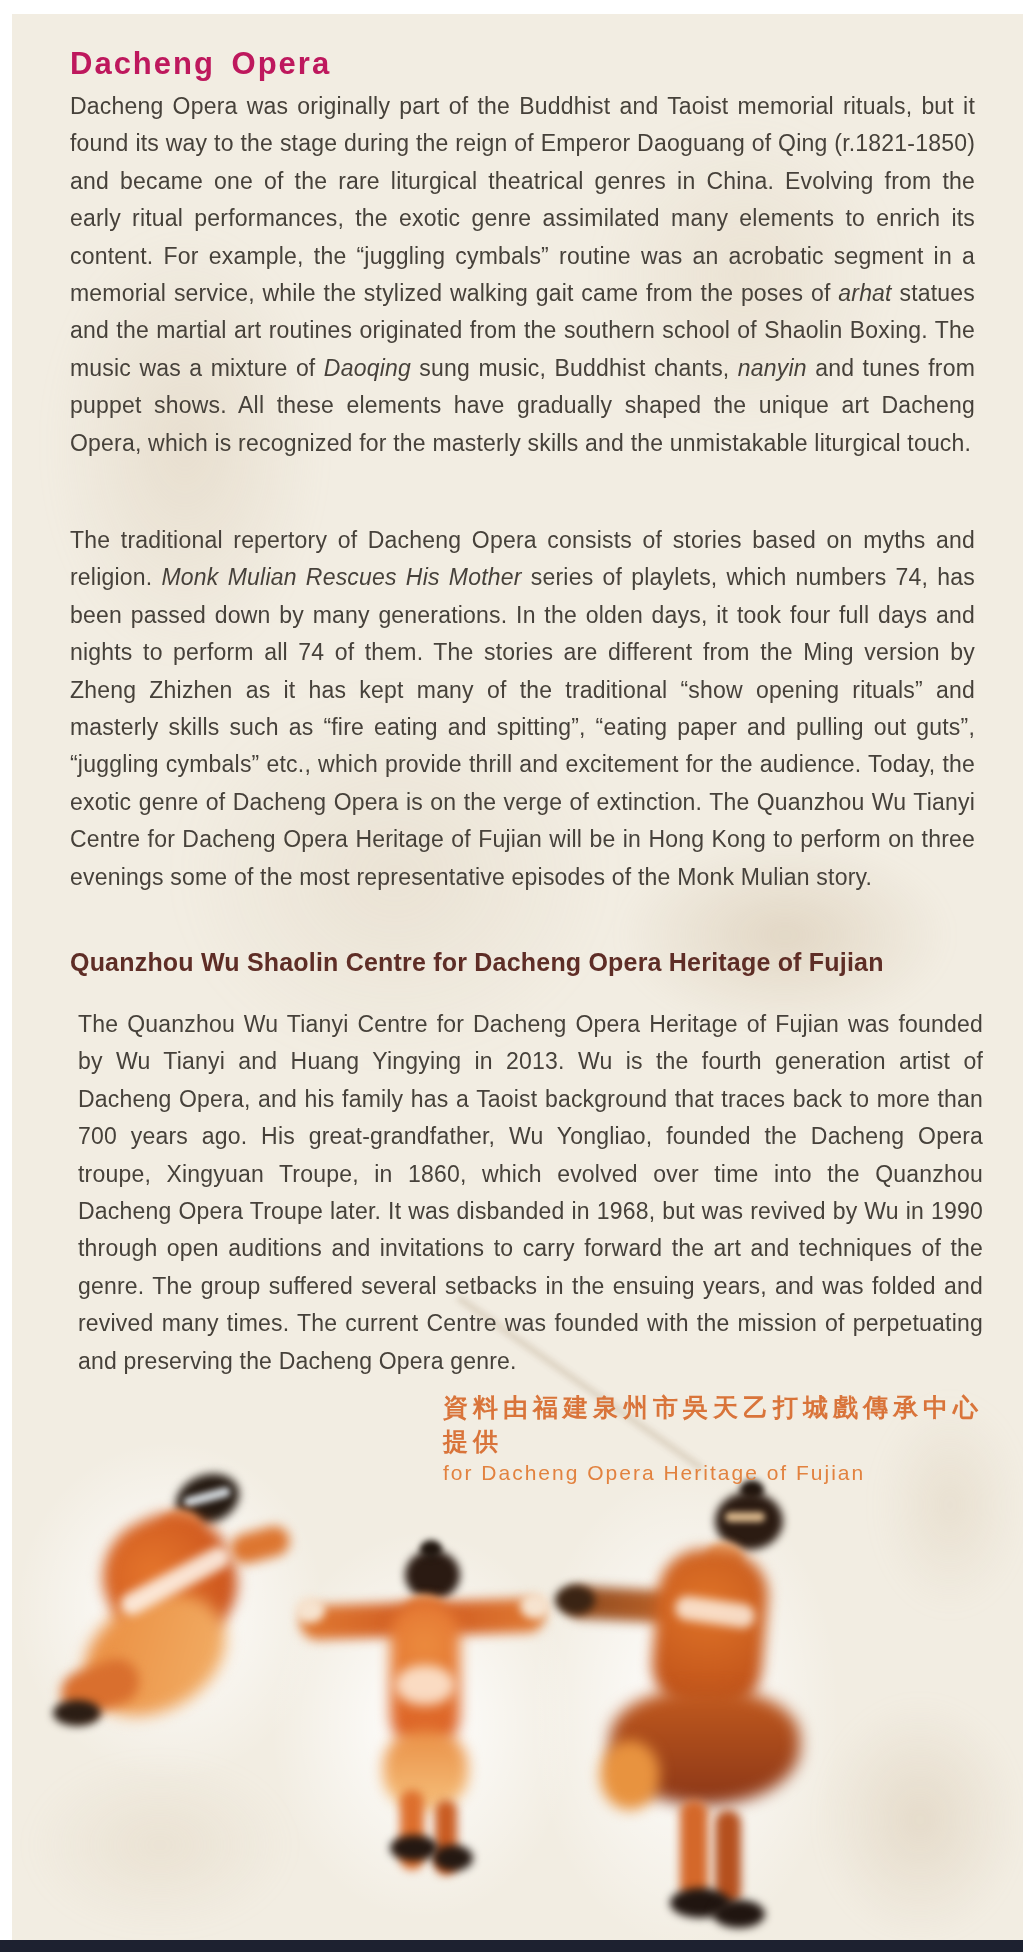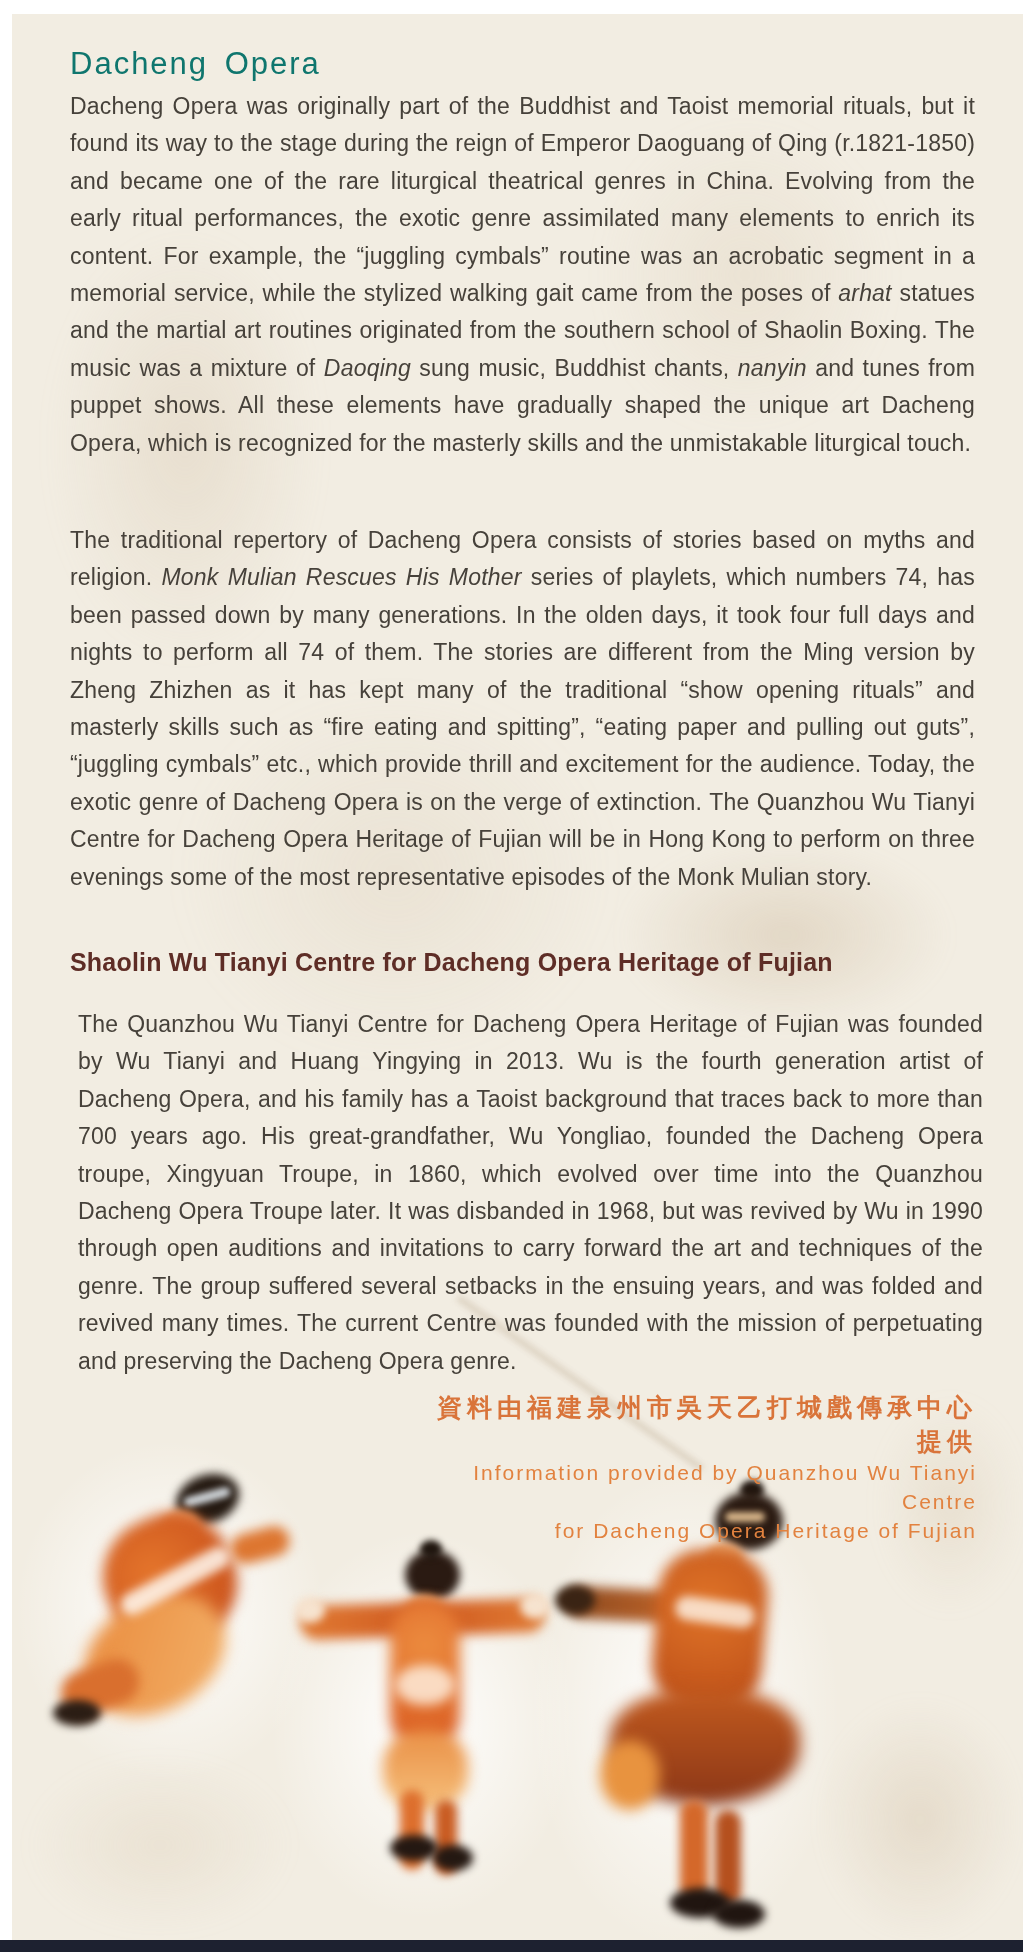--- a/index.html
+++ b/index.html
@@ -8,40 +8,39 @@
     background:#f2ede2;
     font-family:"Liberation Sans", sans-serif;
   }
   .white-edge{position:absolute;background:#ffffff;z-index:3;}
   #edge-left{left:0;top:0;width:12px;height:1940px;}
   #edge-top{left:0;top:0;width:1023px;height:14px;}
   
   .stain{position:absolute;border-radius:50%;pointer-events:none;z-index:1;}
   h1.title{
     margin:0;left:70px;top:46px;position:absolute;z-index:4;
-    font-size:31px;font-weight:normal;letter-spacing:2px;word-spacing:6px;
-    color:#0f766e;
+    font-size:31px;font-weight:bold;letter-spacing:2px;word-spacing:6px;
+    color:#be185d;
   }
   h2.subhead{
     margin:0;left:70px;top:948px;position:absolute;z-index:4;
     font-size:25px;font-weight:bold;letter-spacing:0.2px;white-space:nowrap;
     color:#5e2d26;
   }
   p.body{
     margin:0;position:absolute;z-index:4;left:70px;width:905px;
     font-size:23px;line-height:37.4px;text-align:justify;
     color:#46413a;letter-spacing:0.2px;
   }
   #para1{top:88px;}
   #para2{top:522px;}
   #para3{top:1006px;margin-left:8px;}
   .it{font-style:italic;}
   .credit{
-    position:absolute;z-index:4;left:412px;top:1390px;width:565px;
-    text-align:right;
+    position:absolute;z-index:4;left:443px;top:1390px;width:565px;
   }
   .credit-cn{
     font-size:25px;font-weight:bold;letter-spacing:5px;
     color:#d9743a;line-height:34px;
   }
   .credit-en{
     font-size:21px;letter-spacing:2px;color:#e2823f;line-height:29px;
   }
   
   .figure{position:absolute;z-index:2;}
@@ -64,26 +63,25 @@
 <div class="stain" style="left:820px;top:1700px;width:200px;height:240px;background:radial-gradient(closest-side,rgba(200,178,148,0.30),rgba(200,178,148,0));filter:blur(10px);"></div>
 <div class="stain" style="left:880px;top:1400px;width:140px;height:210px;background:radial-gradient(closest-side,rgba(205,185,155,0.25),rgba(205,185,155,0));filter:blur(12px);"></div>
 <div class="stain" style="left:30px;top:1760px;width:260px;height:170px;background:radial-gradient(closest-side,rgba(208,188,158,0.22),rgba(208,188,158,0));filter:blur(12px);"></div>
 
 <div id="edge-left" class="white-edge"></div>
 <div id="edge-top" class="white-edge"></div>
 
 <h1 class="title">Dacheng Opera</h1>
 <p class="body" id="para1"><span>Dacheng Opera was originally part of the Buddhist and Taoist memorial rituals, but it found its way to the stage during the reign of Emperor Daoguang of Qing (r.1821-1850) and became one of the rare liturgical theatrical genres in China.  Evolving from the early ritual performances, the exotic genre assimilated many elements to enrich its content.  For example, the “juggling cymbals” routine was an acrobatic segment in a memorial service, while the stylized walking gait came from the poses of </span><span class="it">arhat</span><span> statues and the martial art routines originated from the southern school of Shaolin Boxing.  The music was a mixture of </span><span class="it">Daoqing</span><span> sung music, Buddhist chants, </span><span class="it">nanyin</span><span> and tunes from puppet shows.  All these elements have gradually shaped the unique art Dacheng Opera, which is recognized for the masterly skills and the unmistakable liturgical touch.</span></p>
 <p class="body" id="para2"><span>The traditional repertory of Dacheng Opera consists of stories based on myths and religion.  </span><span class="it">Monk Mulian Rescues His Mother</span><span> series of playlets, which numbers 74, has been passed down by many generations.  In the olden days, it took four full days and nights to perform all 74 of them.  The stories are different from the Ming version by Zheng Zhizhen as it has kept many of the traditional “show opening rituals” and masterly skills such as “fire eating and spitting”, “eating paper and pulling out guts”, “juggling cymbals” etc., which provide thrill and excitement for the audience.  Today, the exotic genre of Dacheng Opera is on the verge of extinction.  The Quanzhou Wu Tianyi Centre for Dacheng Opera Heritage of Fujian will be in Hong Kong to perform on three evenings some of the most representative episodes of the Monk Mulian story.</span></p>
-<h2 class="subhead">Shaolin Wu Tianyi Centre for Dacheng Opera Heritage of Fujian</h2>
+<h2 class="subhead">Quanzhou Wu Shaolin Centre for Dacheng Opera Heritage of Fujian</h2>
 <p class="body" id="para3"><span>The Quanzhou Wu Tianyi Centre for Dacheng Opera Heritage of Fujian was founded by Wu Tianyi and Huang Yingying in 2013.  Wu is the fourth generation artist of Dacheng Opera, and his family has a Taoist background that traces back to more than 700 years ago.  His great-grandfather, Wu Yongliao, founded the Dacheng Opera troupe, Xingyuan Troupe, in 1860, which evolved over time into the Quanzhou Dacheng Opera Troupe later.  It was disbanded in 1968, but was revived by Wu in 1990 through open auditions and invitations to carry forward the art and techniques of the genre.  The group suffered several setbacks in the ensuing years, and was folded and revived many times. The current Centre was founded with the mission of perpetuating and preserving the Dacheng Opera genre.</span></p>
 
 <div class="credit">
   <div class="credit-cn">資料由福建泉州市吳天乙打城戲傳承中心提供</div>
-  <div class="credit-en">Information provided by Quanzhou Wu Tianyi Centre</div>
   <div class="credit-en">for Dacheng Opera Heritage of Fujian</div>
 </div>
 
 <div class="figure" style="left:45px;top:1460px;width:250px;height:300px;">
   <div class="glow" style="left:-30px;top:-20px;width:310px;height:340px;"></div>
   <div class="fpart" style="left:130px;top:15px;width:65px;height:48px;background:#241911;border-radius:50%;filter:blur(5px);transform:rotate(-20deg);"></div>
   <div class="fpart" style="left:138px;top:32px;width:48px;height:10px;background:#cfd4d8;border-radius:5px;filter:blur(3px);transform:rotate(-15deg);"></div>
   <div class="fpart" style="left:116px;top:50px;width:40px;height:34px;background:#e9a06a;border-radius:50%;filter:blur(4px);"></div>
   <div class="fpart" style="left:60px;top:55px;width:130px;height:130px;background:radial-gradient(circle at 40% 40%,#e5762c,#c44a18);border-radius:45%;filter:blur(7px);transform:rotate(-25deg);"></div>
   <div class="fpart" style="left:185px;top:70px;width:60px;height:30px;background:#dd7630;border-radius:15px;filter:blur(6px);transform:rotate(-15deg);"></div>

